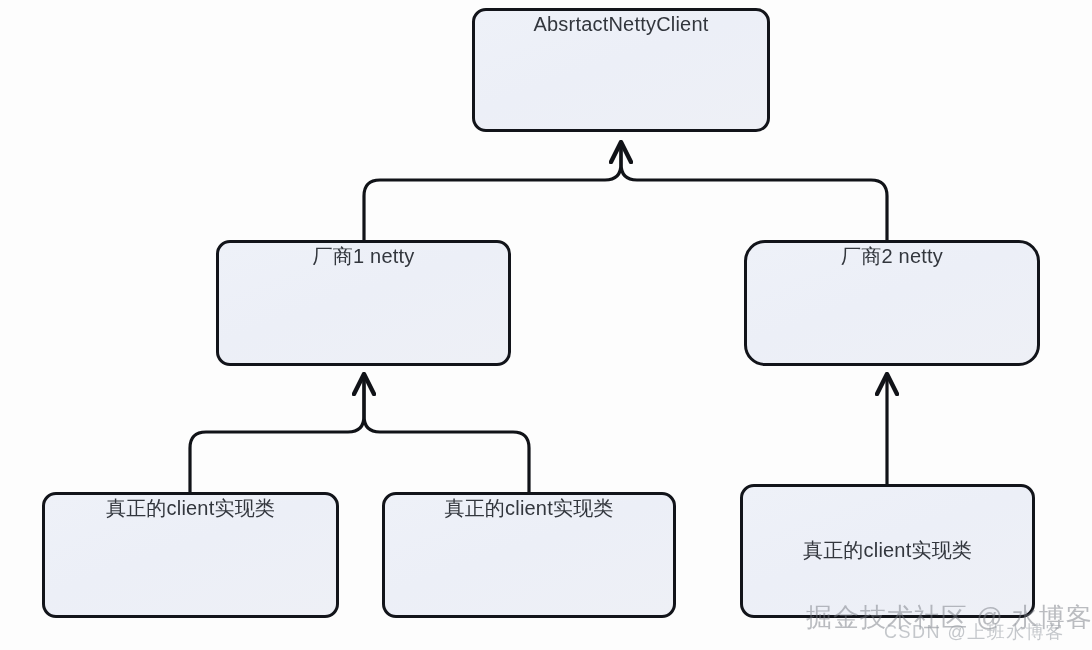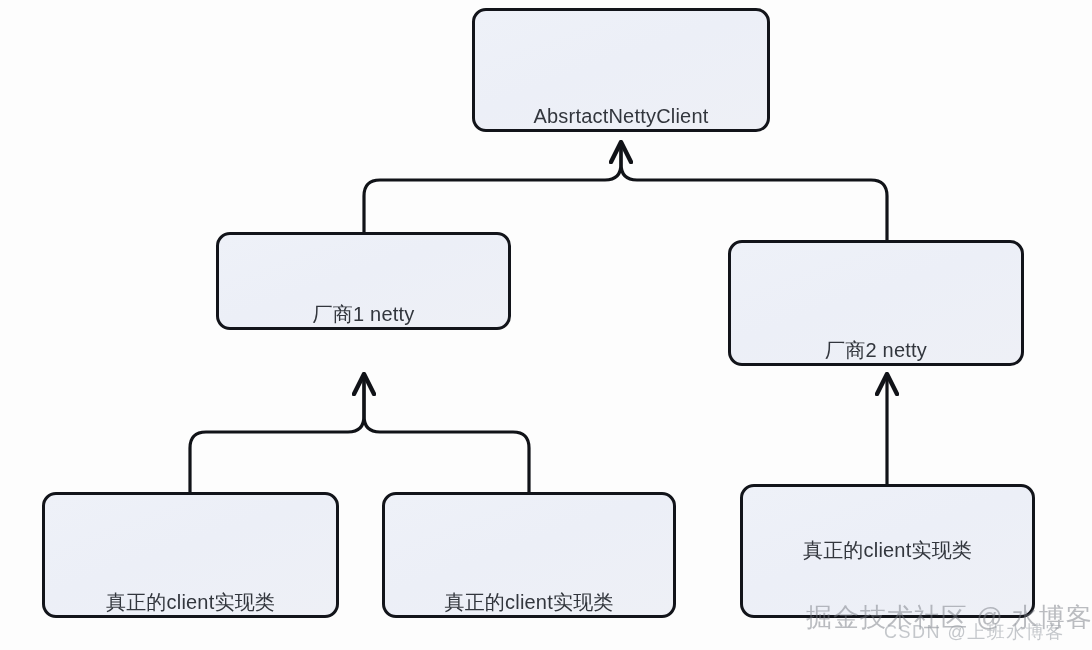--- a/index.html
+++ b/index.html
@@ -17,21 +17,21 @@
     background: #fdfdfd;
     overflow: hidden;
   }
   .node {
     position: absolute;
     box-sizing: border-box;
     border: 3px solid #12141a;
     border-radius: 14px;
     background: linear-gradient(160deg, #eef1f8 0%, #eceff7 45%, #eef0f6 100%);
     display: flex;
-    align-items: flex-end;
+    align-items: flex-start;
     justify-content: center;
     color: #32363d;
     font-size: 20px;
     letter-spacing: 0.2px;
     text-align: center;
     line-height: 1.3;
     z-index: 3;
   }
   .node-label {
     display: block;
@@ -86,25 +86,25 @@
     <path d="M 190 492 L 190 448 Q 190 432 206 432 L 348 432 Q 364 432 364 416 L 364 377" fill="none" stroke="#111318" stroke-width="3.2" stroke-linecap="round" stroke-linejoin="round" marker-end="url(#arrowhead)"></path>
     <path d="M 529 492 L 529 448 Q 529 432 513 432 L 380 432 Q 364 432 364 416 L 364 377" fill="none" stroke="#111318" stroke-width="3.2" stroke-linecap="round" stroke-linejoin="round"></path>
 
     <path d="M 887 492 L 887 377" fill="none" stroke="#111318" stroke-width="3.2" stroke-linecap="round" stroke-linejoin="round" marker-end="url(#arrowhead)"></path>
   </svg>
 
   <div class="node" id="node-root" style="left:472px; top:8px; width:298px; height:124px;">
     <span class="node-label">AbsrtactNettyClient</span>
   </div>
 
-  <div class="node" id="node-vendor1" style="left:216px; top:232px; width:295px; height:98px;">
+  <div class="node" id="node-vendor1" style="left:216px; top:240px; width:295px; height:126px;">
     <span class="node-label">厂商1 netty</span>
   </div>
 
-  <div class="node" id="node-vendor2" style="left:728px; top:240px; width:296px; height:126px;">
+  <div class="node" id="node-vendor2" style="left:744px; top:240px; width:296px; height:126px;border-radius:21px;">
     <span class="node-label">厂商2 netty</span>
   </div>
 
   <div class="node" id="node-impl1" style="left:42px; top:492px; width:297px; height:126px;">
     <span class="node-label">真正的client实现类</span>
   </div>
 
   <div class="node" id="node-impl2" style="left:382px; top:492px; width:294px; height:126px;">
     <span class="node-label">真正的client实现类</span>
   </div>

